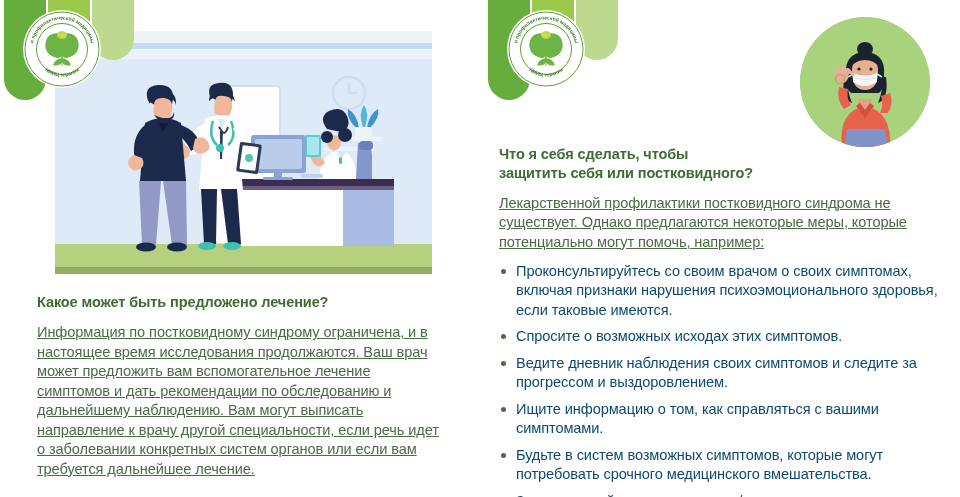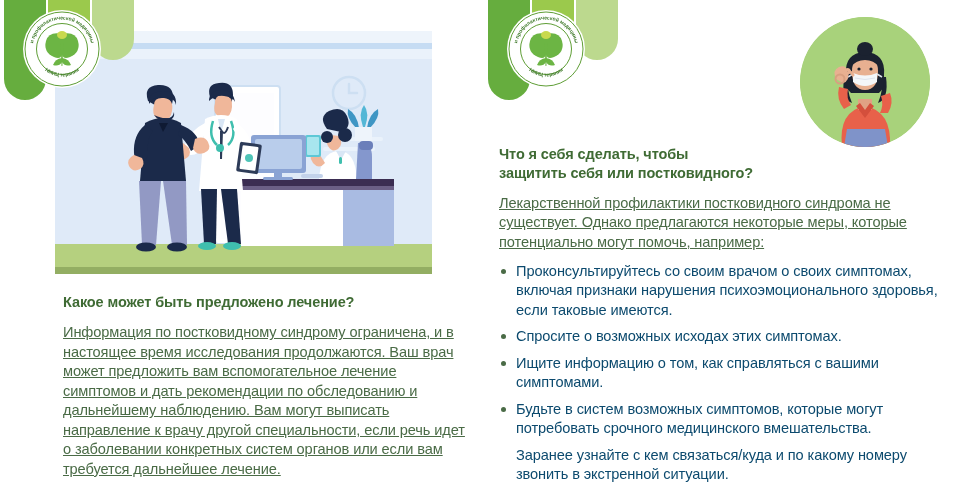--- a/index.html
+++ b/index.html
@@ -191,21 +191,21 @@
             <textPath href="#arcTop" startOffset="50%" text-anchor="middle">и профилактической медицины</textPath>
           </text>
           <text>
             <textPath href="#arcBot" startOffset="50%" text-anchor="middle">НМИЦ терапии</textPath>
           </text>
         </g>
       </svg>
     </div>
   </div>
 
-  <div style="position:absolute;left:37px;top:293px;width:410px;margin-left:26px;">
+  <div style="position:absolute;left:37px;top:293px;width:410px;">
     <div class="heading">Какое может быть предложено лечение?</div>
     <div class="body-text" style="margin-top:11px;">Информация по постковидному синдрому ограничена, и в настоящее время исследования продолжаются. Ваш врач может предложить вам вспомогательное лечение симптомов и дать рекомендации по обследованию и дальнейшему наблюдению. Вам могут выписать направление к врачу другой специальности, если речь идет о заболевании конкретных систем органов или если вам требуется дальнейшее лечение.</div>
   </div>
 </div>
 
 <div class="panel" id="right-panel">
 
   <div class="logo-cluster" style="left:4px;top:0px;width:135px;height:140px;">
     <div class="bar b1" style="left:4px;"></div>
     <div class="bar b2" style="left:48px;"></div>
@@ -272,19 +272,20 @@
       <path d="M88 96 q6 -10 2 -20 l-9 3 q3 9 -1 17z" fill="#e8614a"></path>
     </svg>
   </div>
 
   <div style="position:absolute;left:19px;top:145px;width:448px;">
     <div class="heading">Что я себя сделать, чтобы</div>
     <div class="heading">защитить себя или постковидного?</div>
     <div class="body-text" style="margin-top:10px;">Лекарственной профилактики постковидного синдрома не существует. Однако предлагаются некоторые меры, которые потенциально могут помочь, например:</div>
     <ul class="bullets" style="margin-top:10px;">
       <li><span class="dot"></span><span>Проконсультируйтесь со своим врачом о своих симптомах, включая признаки нарушения психоэмоционального здоровья, если таковые имеются.</span></li>
-      <li><span class="dot"></span><span>Спросите о возможных исходах этих симптомах.</span></li>
+      <li><span class="dot"></span><span>Спросите о возможных исходах этих симптомов.</span></li>
+      <li><span class="dot"></span><span>Ведите дневник наблюдения своих симптомов и следите за прогрессом и выздоровлением.</span></li>
       <li><span class="dot"></span><span>Ищите информацию о том, как справляться с вашими симптомами.</span></li>
       <li><span class="dot"></span><span>Будьте в систем возможных симптомов, которые могут потребовать срочного медицинского вмешательства.</span></li>
       <li><span>Заранее узнайте с кем связаться/куда и по какому номеру звонить в экстренной ситуации.</span></li>
     </ul>
   </div>
 </div>
 
 </body></html>

